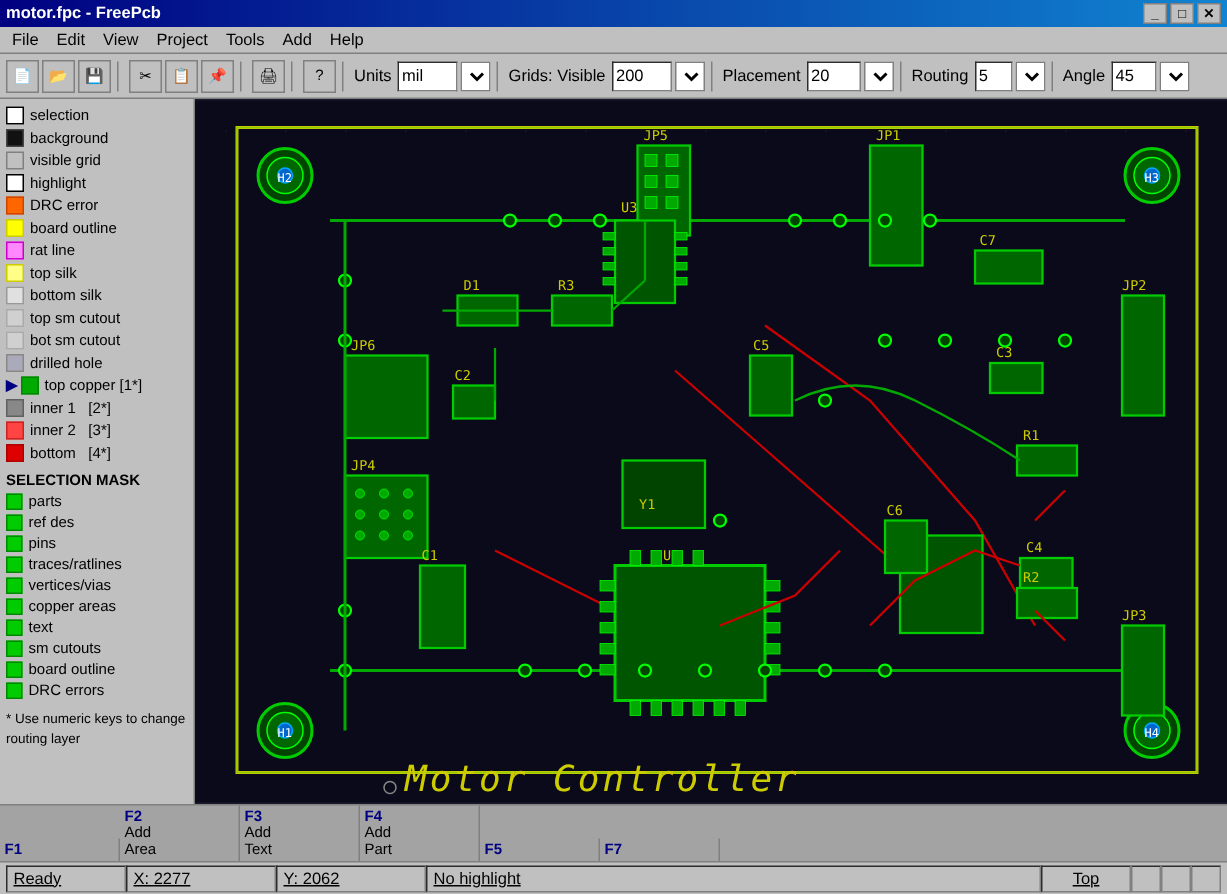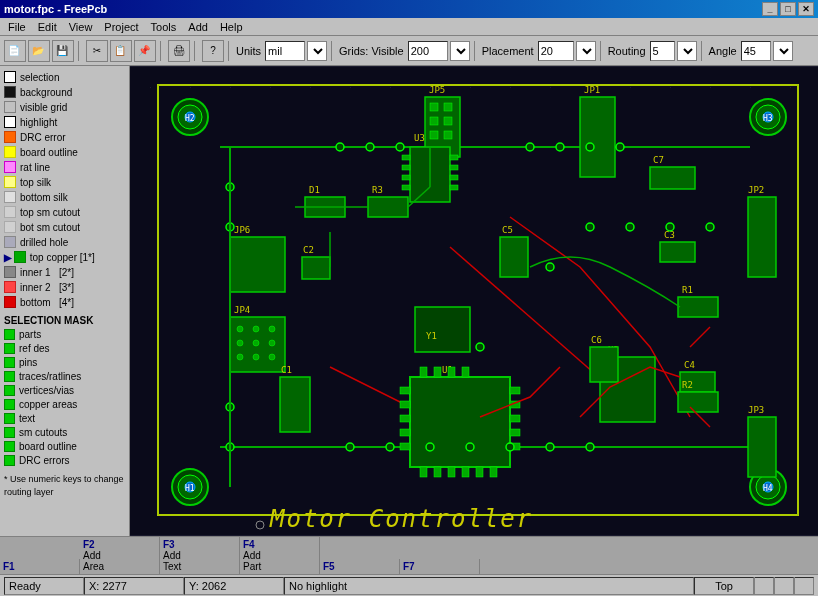--- a/index.html
+++ b/index.html
@@ -178,20 +178,21 @@
       padding: 0 4px;
       gap: 0;
     }
     .status-cell {
       border: 1px inset #808080;
       height: 18px;
       display: flex;
       align-items: center;
       padding: 0 4px;
       font-size: 11px;
+      text-decoration: underline;
     }
     .status-ready { width: 80px; }
     .status-x { width: 100px; }
     .status-y { width: 100px; }
     .status-selection { flex: 1; }
     .status-layer { width: 60px; justify-content: center; }
     .status-extra { width: 20px; border-left: 1px solid #808080; }
   </style>
 </head>
 <body>

